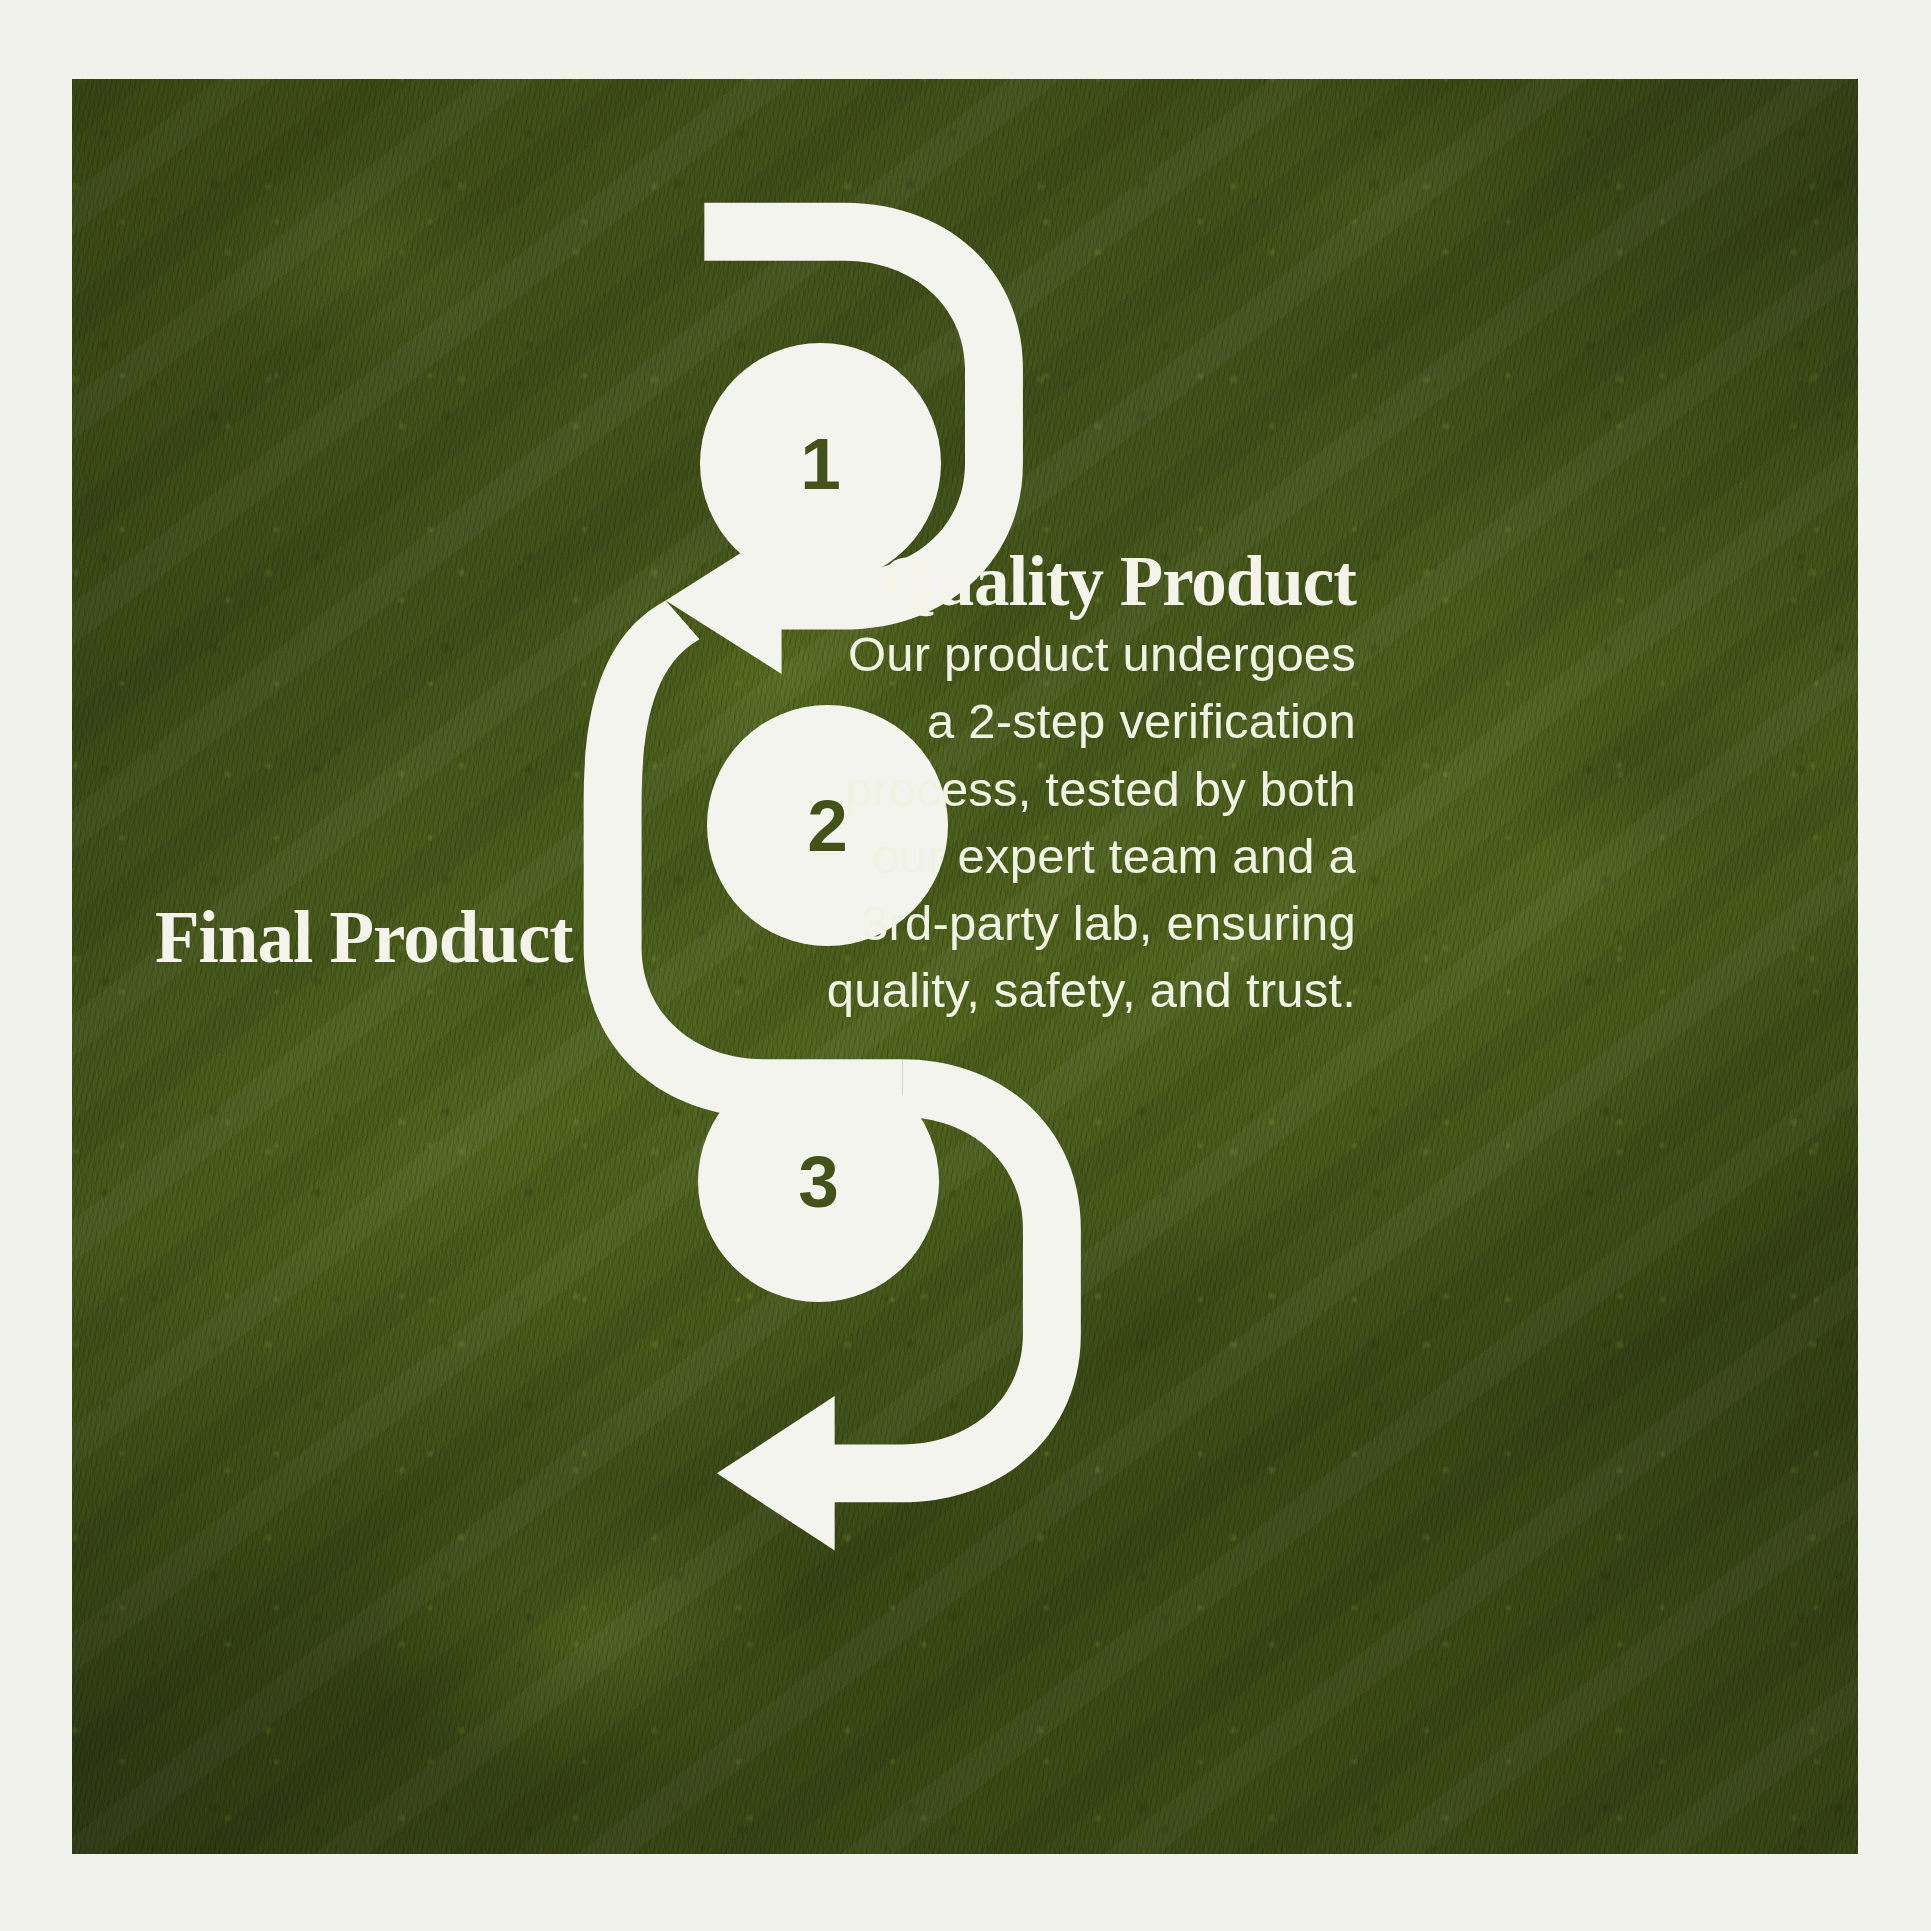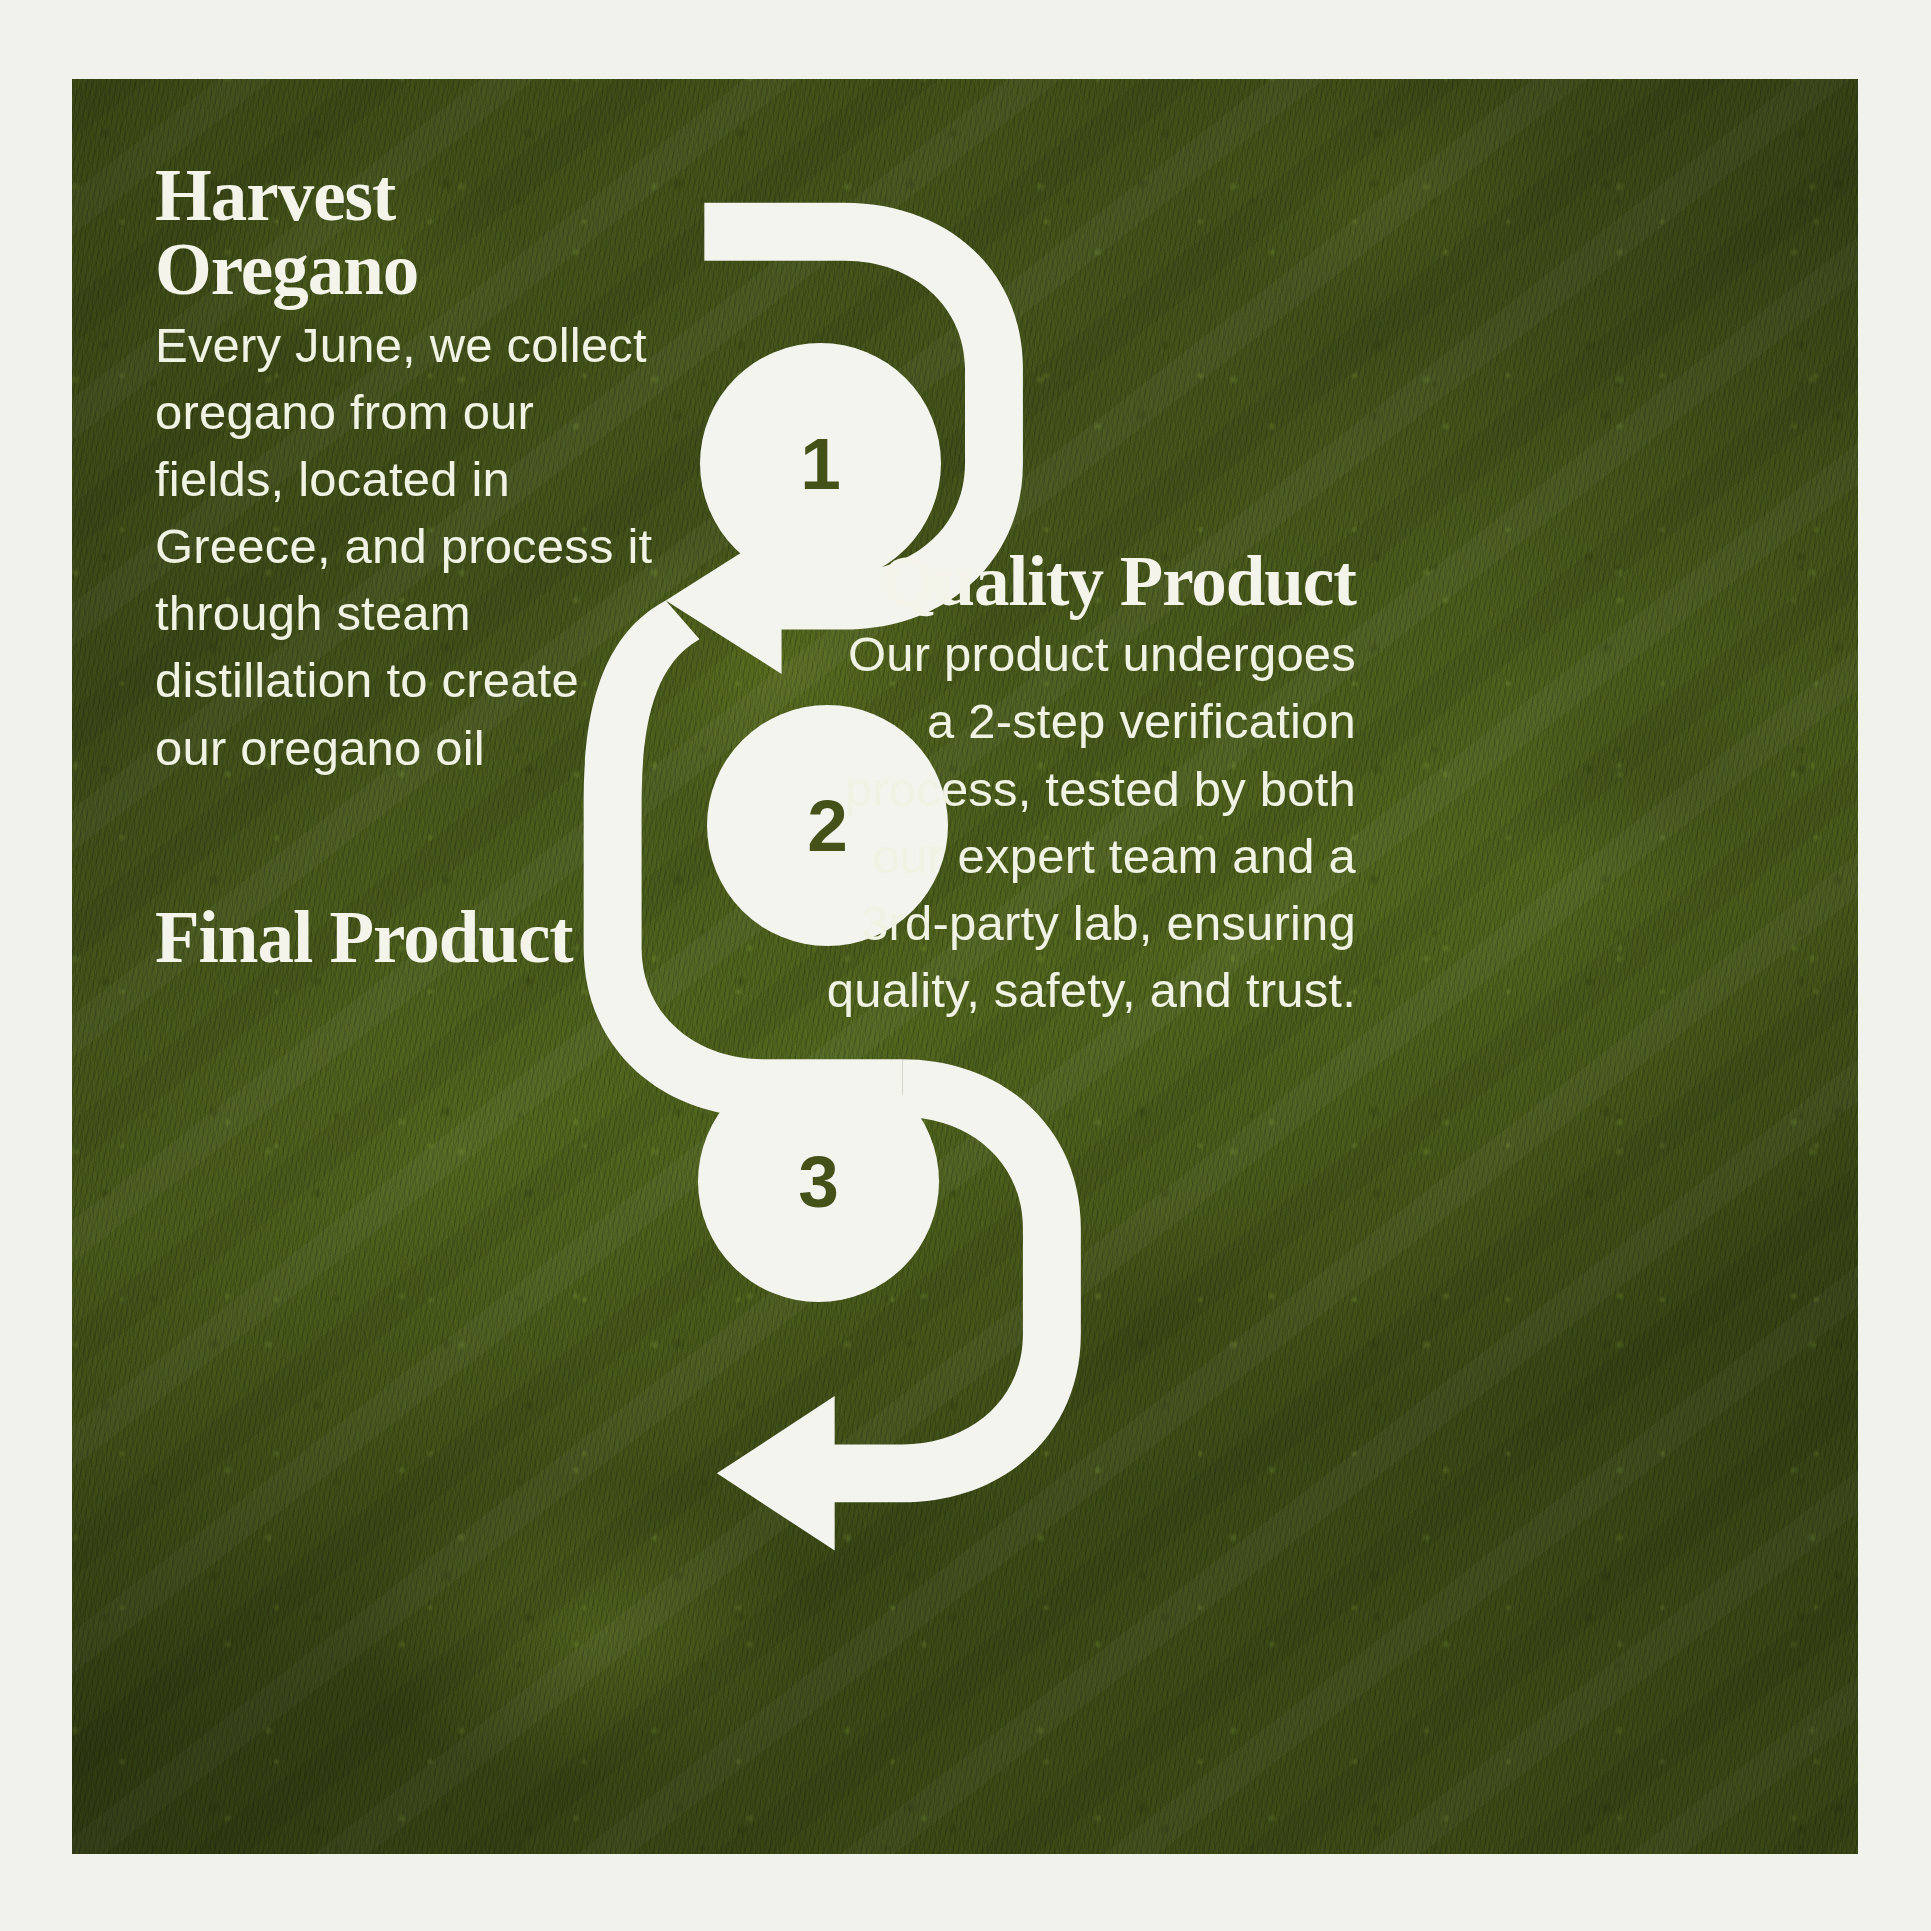--- a/index.html
+++ b/index.html
@@ -176,24 +176,20 @@
     <div class="num-circle" id="circle1">
       <span>1</span>
     </div>
     <div class="num-circle" id="circle2">
       <span>2</span>
     </div>
     <div class="num-circle" id="circle3">
       <span>3</span>
     </div>
 
-    <div class="step" id="step1">
-      <h2>Harvest Oregano</h2>
-      <p>Every June, we collect oregano from our fields, located in Greece, and process it through steam distillation to create our oregano oil</p>
-    </div>
 
     <div class="step" id="step2">
       <h2>Quality Product</h2>
       <p>Our product undergoes a 2-step verification process, tested by both our expert team and a 3rd-party lab, ensuring quality, safety, and trust.</p>
     </div>
 
     <div class="step" id="step3">
       <h2>Final Product</h2>
     </div>
 

